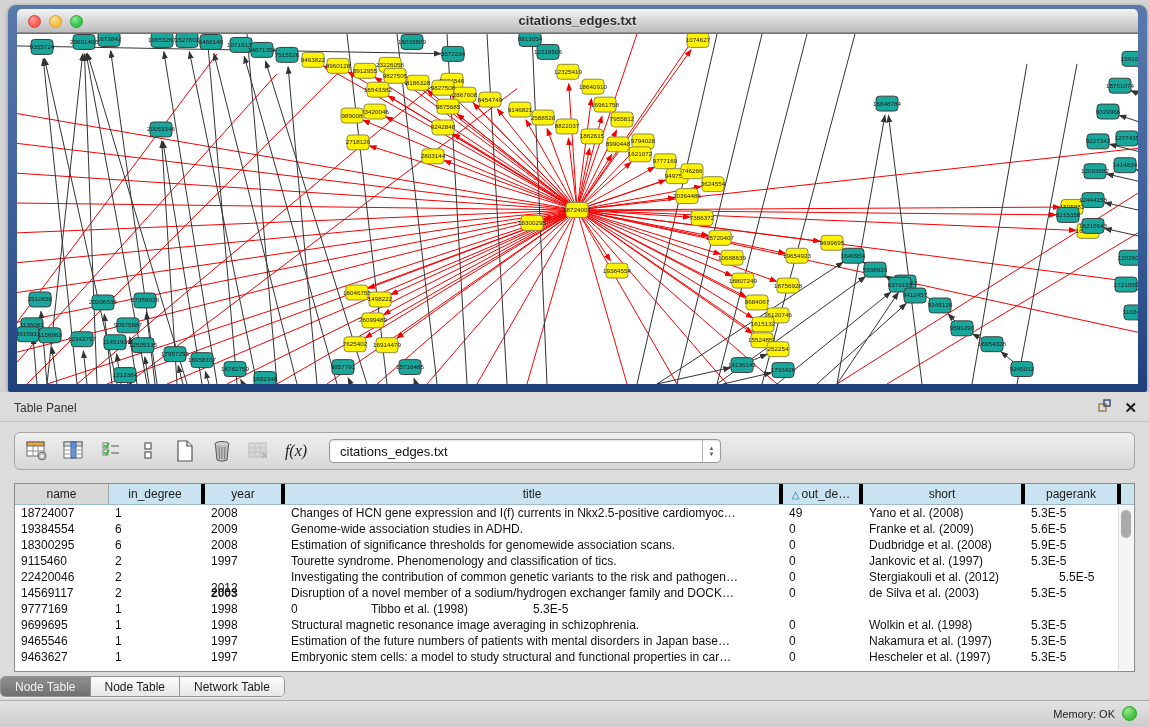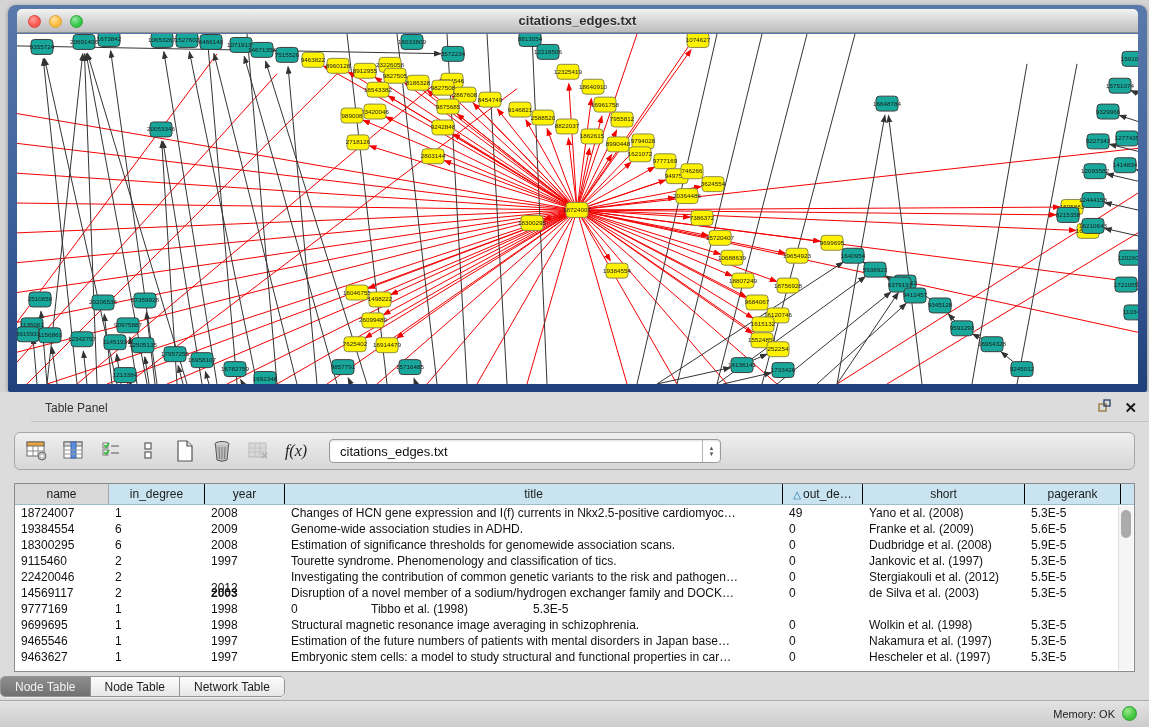--- a/index.html
+++ b/index.html
@@ -16,41 +16,41 @@
     color:#2e2e2e; font-weight:bold; text-shadow:0 1px 0 rgba(255,255,255,.55); }
   .lights { position:absolute; left:11px; top:6px; display:flex; gap:8px; }
   .light { width:13px; height:13px; border-radius:50%; }
   .light.red { background:radial-gradient(circle at 35% 30%,#ff9d97,#fc5a52 60%); border:1px solid #d94138; }
   .light.yellow { background:radial-gradient(circle at 35% 30%,#ffe3a0,#fdbc40 60%); border:1px solid #d9a132; }
   .light.green { background:radial-gradient(circle at 35% 30%,#97e8a2,#33c748 60%); border:1px solid #2aa637; }
   .canvas { position:absolute; left:9px; top:29px; right:9px; bottom:8px; background:#ffffff; overflow:hidden; }
   .canvas svg { width:100%; height:100%; display:block; }
   
   .table-panel { position:absolute; left:0; top:392px; width:1149px; height:308px; background:#dcdcdc; }
-  .panel-header { position:relative; height:30px; border-bottom:1px solid #c2c2c2;margin-left:31px; }
+  .panel-header { position:relative; height:30px; border-bottom:1px solid #c2c2c2; }
   .panel-title { position:absolute; left:14px; top:9px; font-size:12px; color:#333; }
   .panel-btns { position:absolute; right:12px; top:7px; display:flex; gap:12px; align-items:center; }
   .close-x { font-size:15px; font-weight:bold; color:#1a1a1a; line-height:14px; }
   
   .toolbar { position:absolute; left:14px; top:40px; width:1121px; height:38px;
     background:linear-gradient(180deg,#efefef,#d7d7d7); border:1px solid #a6a6a6; border-radius:6px;
     display:flex; align-items:center; padding:0 10px; gap:13px; }
   .tb-icon { width:24px; height:24px; display:flex; align-items:center; justify-content:center; }
   .fx { font-family:"Liberation Serif", serif; font-style:italic; font-size:16px; color:#222; }
   .combo { margin-left:8px; width:392px; height:24px; background:#ffffff; border:1px solid #9a9a9a;
     border-radius:4px; position:relative; display:flex; align-items:center; padding-left:10px;
     font-size:13px; color:#111; box-shadow:inset 0 1px 2px rgba(0,0,0,.12); }
   .combo .stepper { position:absolute; right:0; top:0; bottom:0; width:18px; border-left:1px solid #b5b5b5;
     display:flex; flex-direction:column; align-items:center; justify-content:center; color:#555;
     font-size:6px; line-height:6px; }
   
   .data-table { position:absolute; left:14px; top:91px; width:1121px; height:189px;
     background:#ffffff; border:1px solid #8b8b8b; overflow:hidden; }
   .thead { display:flex; height:21px; background:#c9e4f0; border-bottom:1px solid #9dbccb; }
-  .th { font-size:12px; color:#1c1c1c; text-align:center; line-height:20px; border-right:1px solid #000000;
+  .th { font-size:12px; color:#1c1c1c; text-align:center; line-height:20px; border-right:4px solid #000000;
     overflow:hidden; white-space:nowrap; flex:none; }
   .th.first { background:#d8d8d8; border-right:1px solid #a9a9a9; }
   .sort-tri { color:#1b6fa8; font-size:10px; margin-right:2px; }
   .tbody .tr { display:flex; height:16px; align-items:center; }
   .tbody .td { font-size:12px; color:#111; white-space:nowrap; overflow:hidden; padding-left:6px; flex:none; }
   .vscroll { position:absolute; right:1px; top:22px; bottom:1px; width:15px; background:#f5f5f5;
     border-left:1px solid #e0e0e0; }
   .vthumb { position:absolute; left:2px; top:4px; width:10px; height:28px; background:#ababab; border-radius:6px; }
   
   .tabbar { position:absolute; left:0; right:0; top:284px; height:24px; display:flex; justify-content:flex-start; }
@@ -839,21 +839,21 @@
           <div class="td" style="width: 162px;">Jankovic et al. (1997)</div>
           <div class="td" style="width: 96px;">5.3E-5</div>
         </div>
         <div class="tr">
           <div class="td" style="width: 94px;">22420046</div>
           <div class="td" style="width: 96px;">2</div>
           <div class="td" style="width: 80px; margin-top: 21px;">2012</div>
           <div class="td" style="width: 498px;">Investigating the contribution of common genetic variants to the risk and pathogen…</div>
           <div class="td" style="width: 80px;">0</div>
           <div class="td" style="width: 162px;">Stergiakouli et al. (2012)</div>
-          <div class="td" style="width: 96px;">5.5E-5</div>
+          <div class="td" style="width: 96px; margin-left: 28px;">5.5E-5</div>
         </div>
         <div class="tr">
           <div class="td" style="width: 94px;">14569117</div>
           <div class="td" style="width: 96px;">2</div>
           <div class="td" style="width: 80px; font-weight: bold;">2003</div>
           <div class="td" style="width: 498px;">Disruption of a novel member of a sodium/hydrogen exchanger family and DOCK…</div>
           <div class="td" style="width: 80px;">0</div>
           <div class="td" style="width: 162px;">de Silva et al. (2003)</div>
           <div class="td" style="width: 96px;">5.3E-5</div>
         </div>

